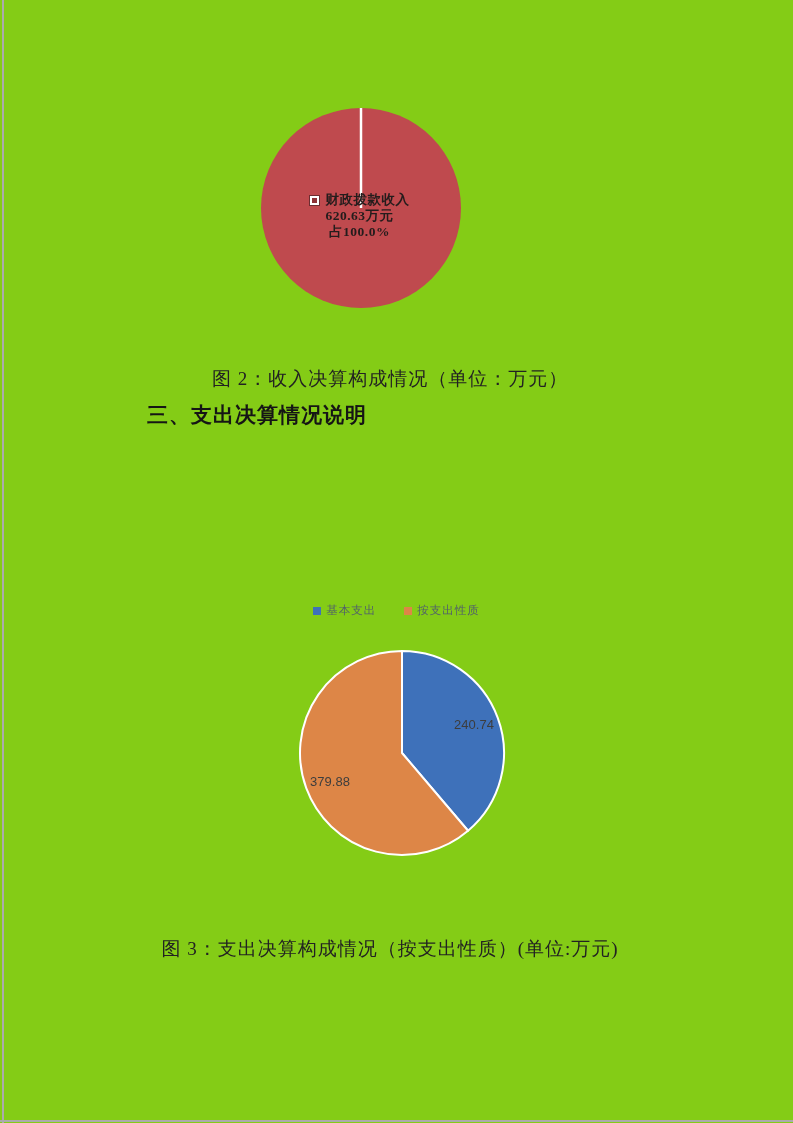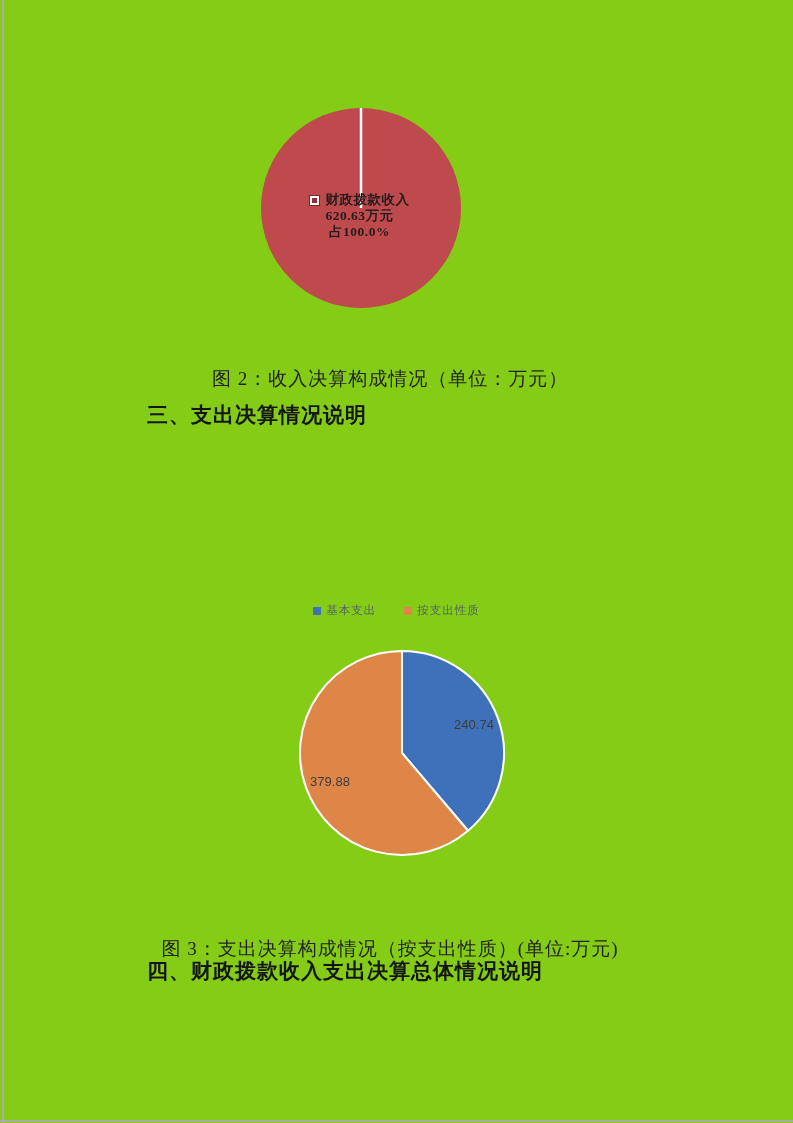--- a/index.html
+++ b/index.html
@@ -113,14 +113,13 @@
 
   <svg class="chart2" id="pie2" viewBox="0 0 225 230">
     <path class="slice" stroke-width="2" stroke-linejoin="round" d="M 112 113 L 112.00 11.00 A 102 102 0 0 1 178.05 190.73 Z" fill="#3e71ba" stroke="#ffffff"></path>
     <path class="slice" stroke-width="2" stroke-linejoin="round" d="M 112 113 L 178.05 190.73 A 102 102 0 1 1 112.00 11.00 Z" fill="#dd8647" stroke="#ffffff"></path>
     <text x="184" y="89" text-anchor="middle">240.74</text>
     <text x="40" y="146" text-anchor="middle">379.88</text>
   </svg>
 
   <div class="caption caption-fig3">图 3：支出决算构成情况（按支出性质）(单位:万元)</div>
 
-  <div class="heading heading-4">四、财政拨款收入支出决算总体情况说明</div>
 </div>
 
 </body></html>

